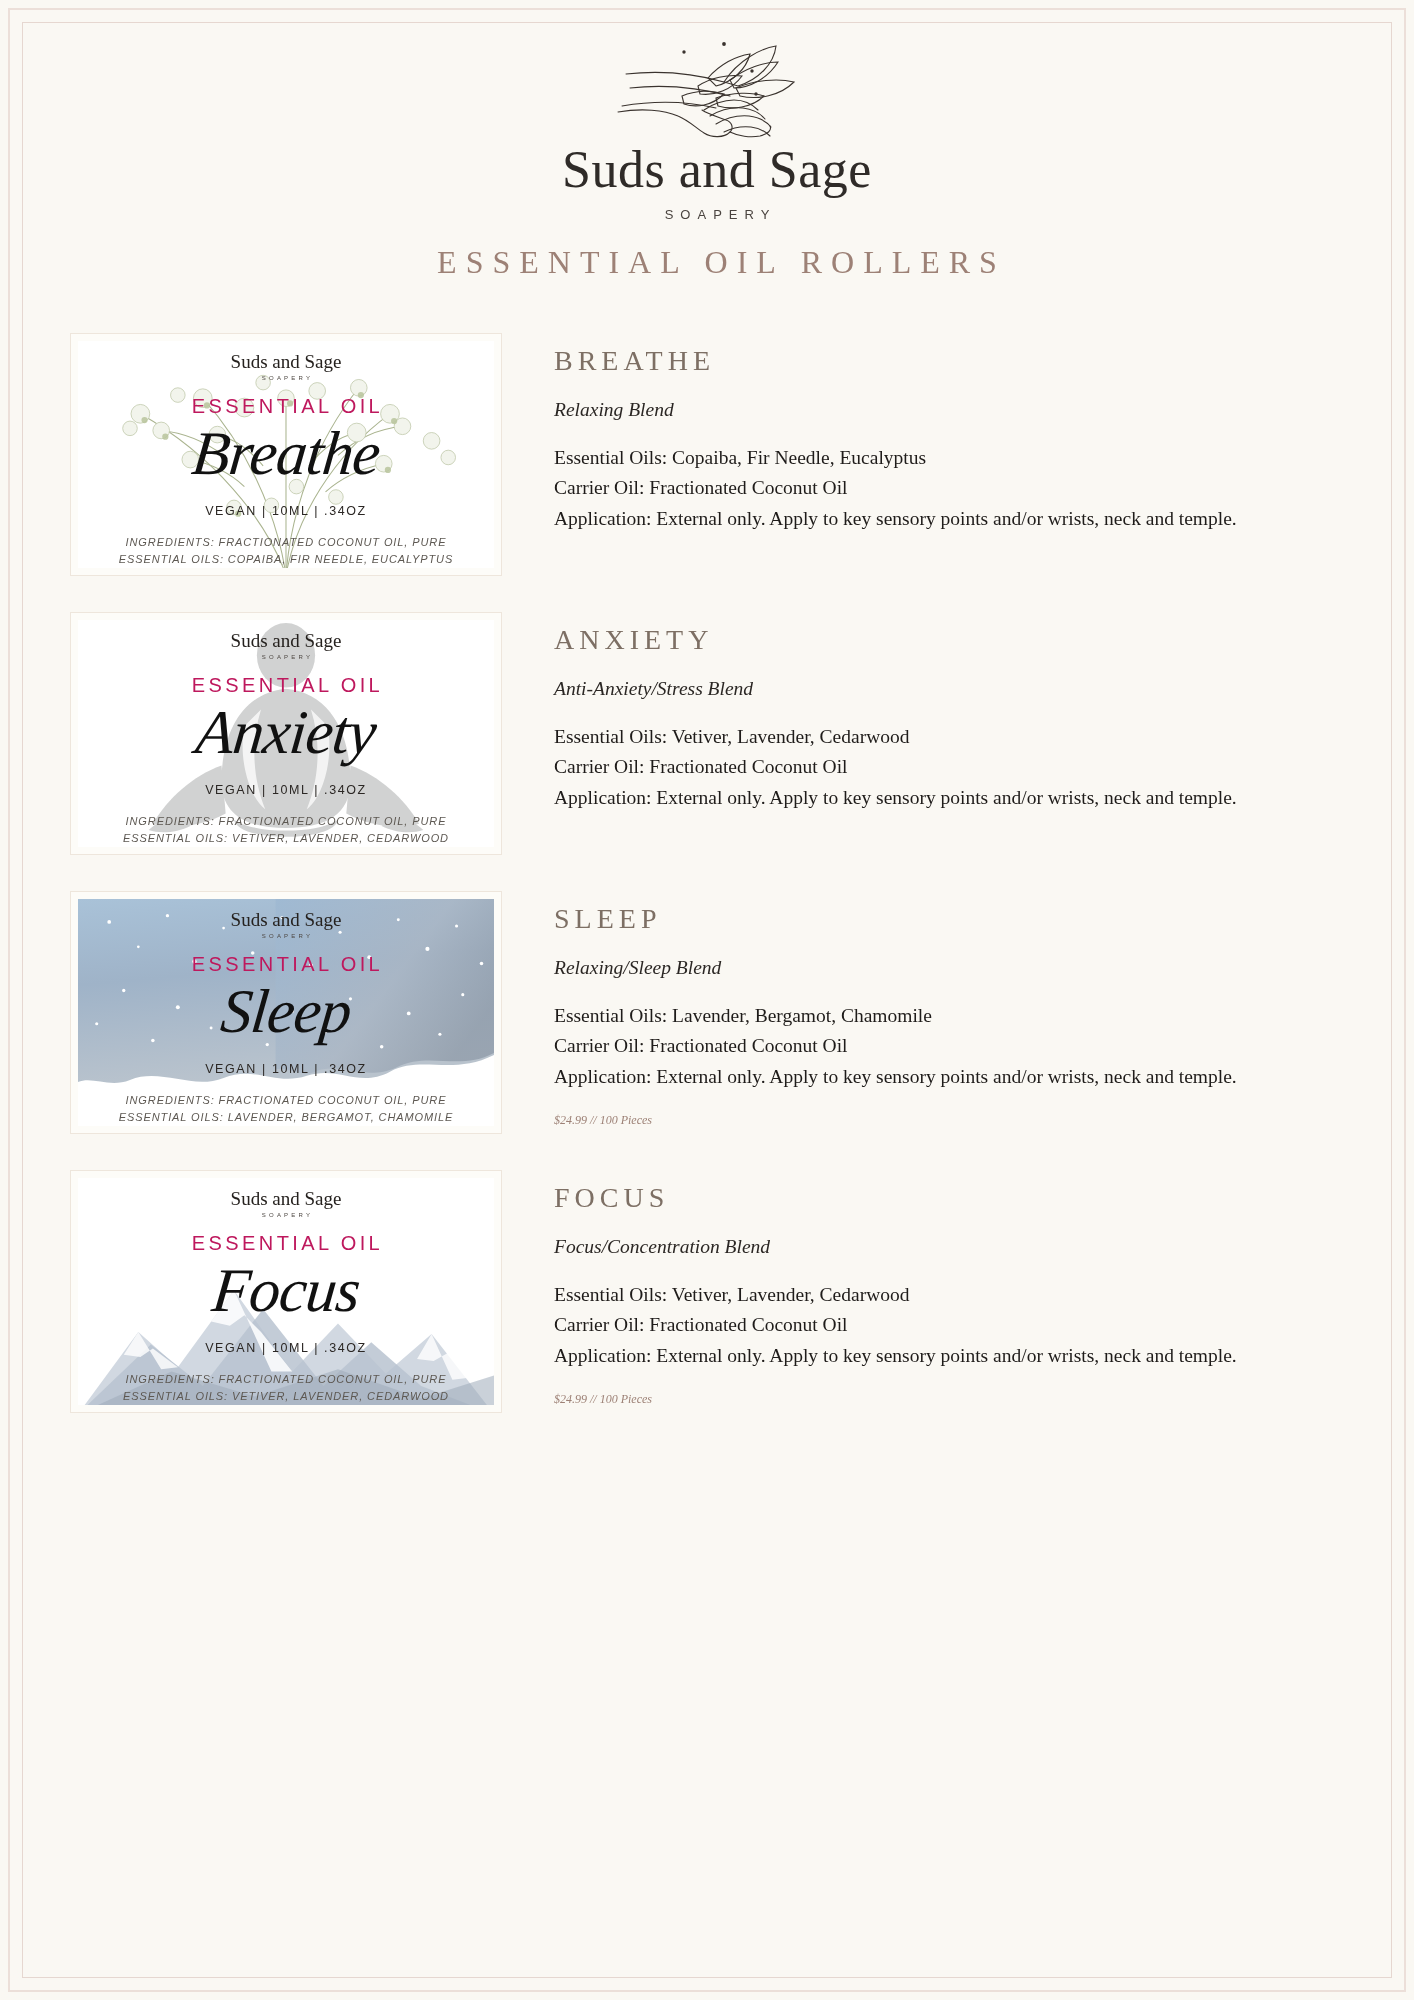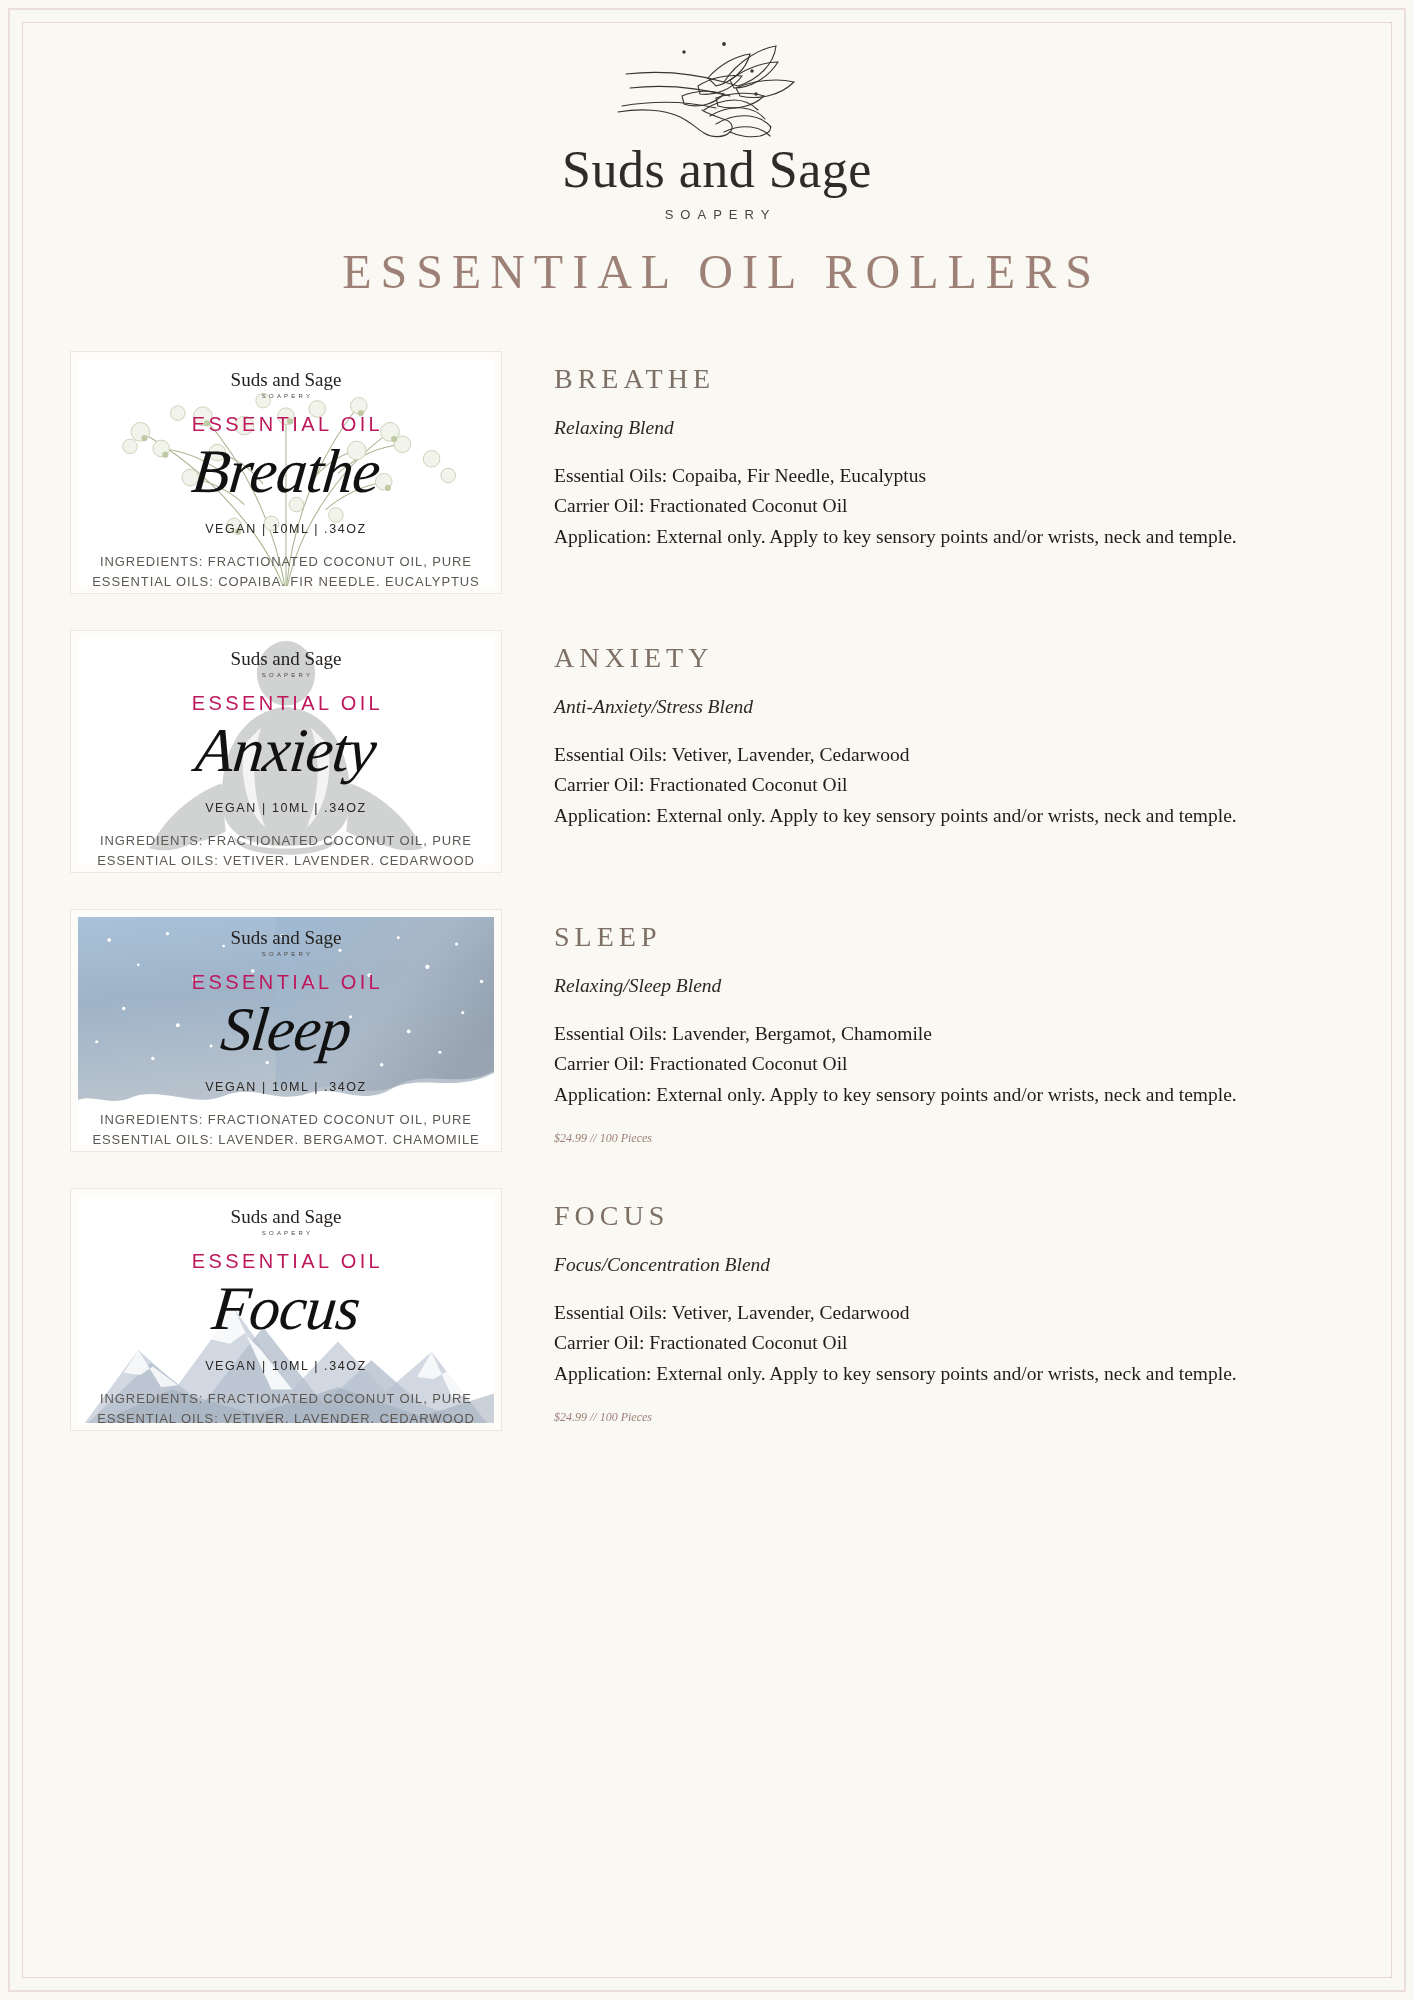--- a/index.html
+++ b/index.html
@@ -50,21 +50,21 @@
     font-family:"Liberation Sans", sans-serif;
     font-size:13px;
     letter-spacing:7px;
     color:#4a443f;
     margin-top:9px;
     padding-left:7px;
   }
   .page-title{
     font-family:"Liberation Serif", serif;
     text-align:center;
-    font-size:48px;
+    font-size:32px;
     letter-spacing:9px;
     color:#9d8176;
     margin-top:22px;
     font-weight:400;
     padding-left:9px;
   }
 
   
   .products{ margin-top:52px; }
   .product{
@@ -134,26 +134,27 @@
   }
   .lbl-vegan{
     font-family:"Liberation Sans", sans-serif;
     font-size:12.5px;
     letter-spacing:1.6px;
     color:#2b2724;
     margin-top:20px;
   }
   .lbl-ing{
     font-family:"Liberation Sans", sans-serif;
-    font-size:13px;
+    font-size:11px;
     letter-spacing:0.9px;
     color:#5d5852;
     line-height:1.55;
     margin-top:16px;
     padding:0 10px;
+    font-style:italic;
   }
 
   .info{
     flex:1;
     padding-left:52px;
     padding-top:12px;
     box-sizing:border-box;
   }
   .p-name{
     font-family:"Liberation Serif", serif;

